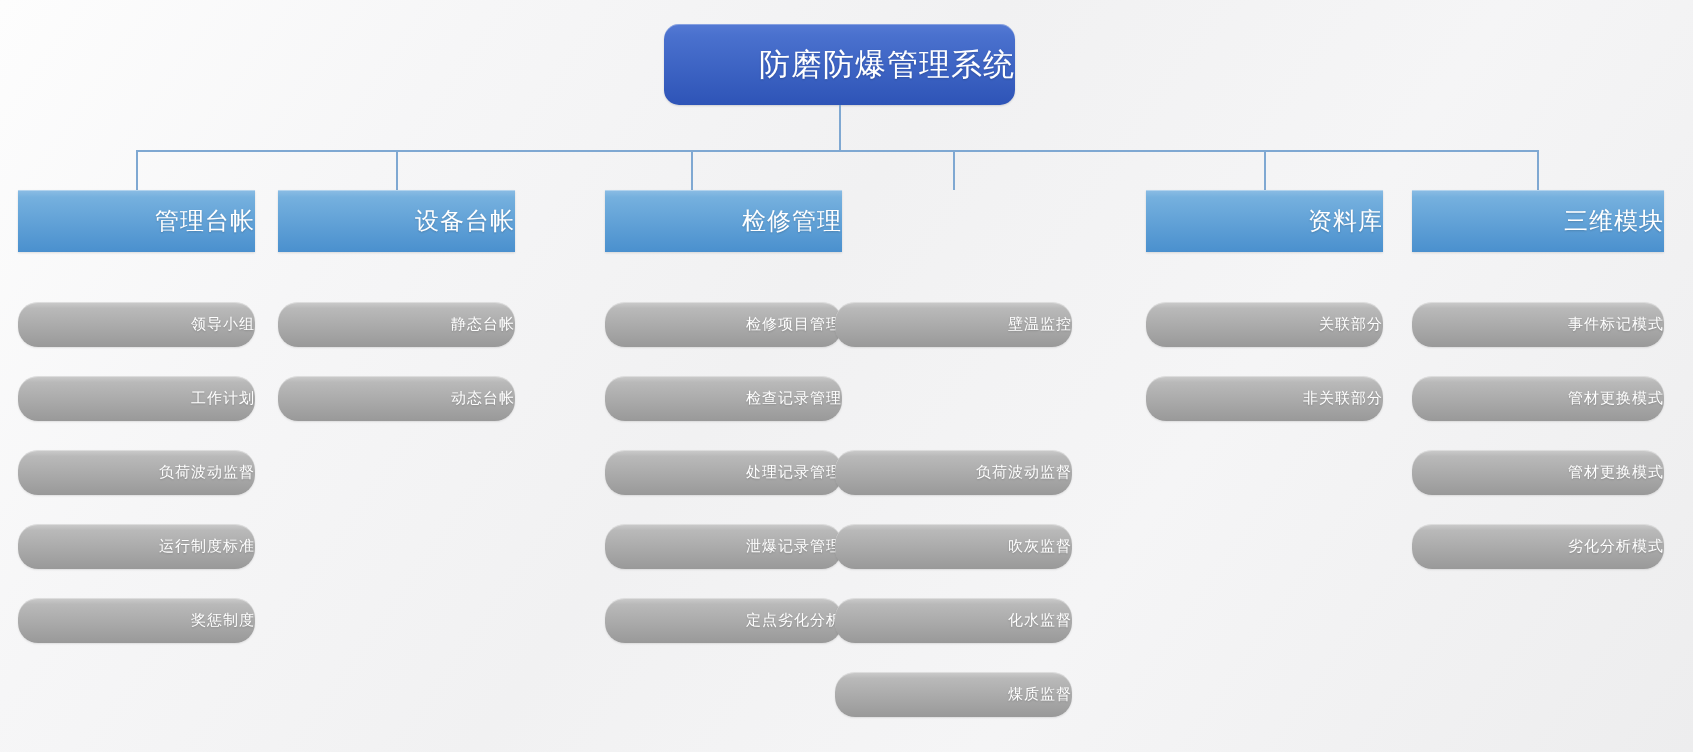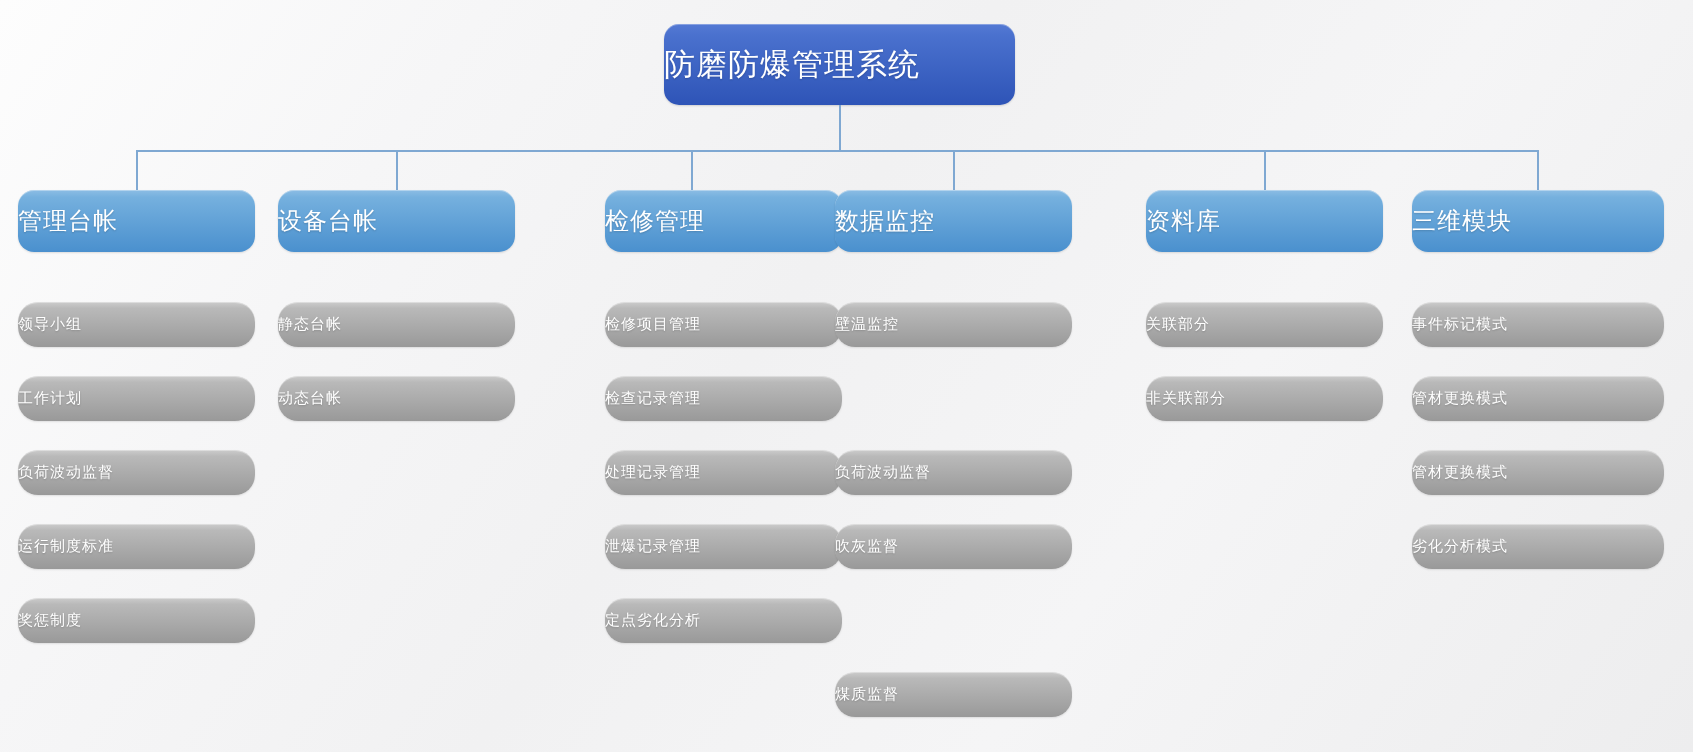--- a/index.html
+++ b/index.html
@@ -15,37 +15,37 @@
     background:#ececec;
   }
   .canvas{
     position:relative;
     width:1693px;height:752px;
     overflow:hidden;
     background:linear-gradient(125deg,var(--bg-start) 0%,#f6f6f7 22%,var(--bg-mid) 45%,#f5f5f6 68%,var(--bg-end) 100%);
   }
   .node{
     position:absolute;
-    display:flex;align-items:center;justify-content:flex-start;
+    display:flex;align-items:center;justify-content:flex-end;
     color:var(--text);
     text-align:center;
     letter-spacing:1px;
     text-shadow:0 1px 2px rgba(0,0,0,0.18);
     box-sizing:border-box;
   }
   .root-node{
     left:664px;top:24px;width:351px;height:81px;
     border-radius:15px;
     font-size:31px;
     background:linear-gradient(180deg,#5479d4 0%,var(--root-top) 14%,var(--root-bottom) 100%);
     box-shadow:inset 0 1px 0 rgba(255,255,255,0.30), 0 1px 2px rgba(0,0,0,0.15);
   }
   .branch-node{
     top:190px;height:62px;width:100%;
-    border-radius:16px;
+    border-radius:0;
     font-size:24px;
     background:linear-gradient(180deg,#8cbde4 0%,var(--branch-top) 12%,var(--branch-bottom) 100%);
     box-shadow:inset 0 1px 0 rgba(255,255,255,0.35), 0 1px 2px rgba(0,0,0,0.12);
   }
   .leaf-node{
     height:45px;width:100%;
     border-radius:20px;
     font-size:15px;
     background:linear-gradient(180deg,#cccccc 0%,var(--leaf-top) 14%,var(--leaf-bottom) 100%);
     box-shadow:inset 0 1px 0 rgba(255,255,255,0.35), 0 1px 2px rgba(0,0,0,0.10);
@@ -126,31 +126,31 @@
       </div>
     <div class="node leaf-node" style="top:524px">
         <span>泄爆记录管理</span>
       </div>
     <div class="node leaf-node" style="top:598px">
         <span>定点劣化分析</span>
       </div>
   </div>
 
   <div class="column" style="left:835px;width:237px">
-    <div class="node branch-node">
-      <span>数据监控</span>
-    </div>
     <div class="node leaf-node" style="top:302px">
         <span>壁温监控</span>
       </div>
     <div class="node leaf-node" style="top:450px">
         <span>负荷波动监督</span>
       </div>
     <div class="node leaf-node" style="top:524px">
         <span>吹灰监督</span>
+      </div>
+    <div class="node leaf-node" style="top:598px">
+        <span>化水监督</span>
       </div>
     <div class="node leaf-node" style="top:672px">
         <span>煤质监督</span>
       </div>
   </div>
 
   <div class="column" style="left:1146px;width:237px">
     <div class="node branch-node">
       <span>资料库</span>
     </div>

